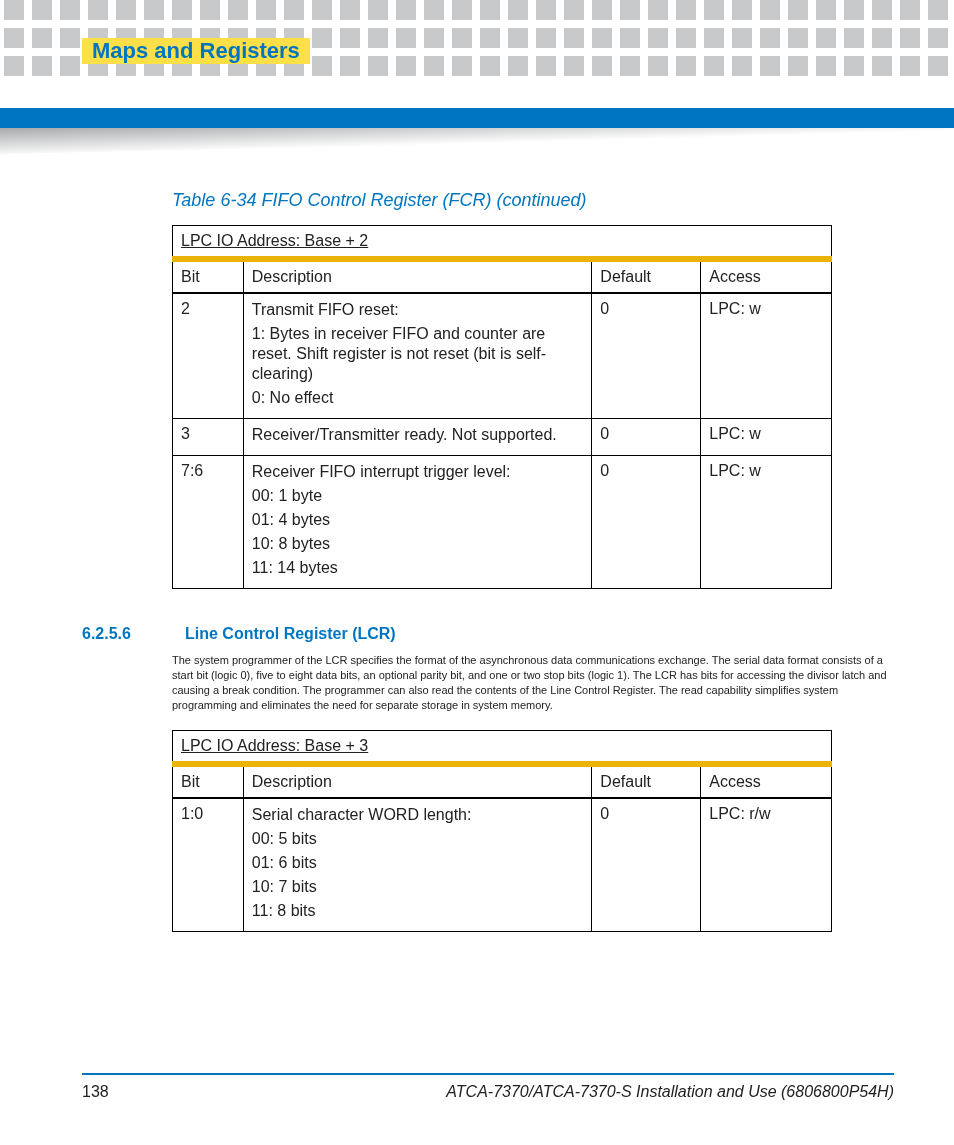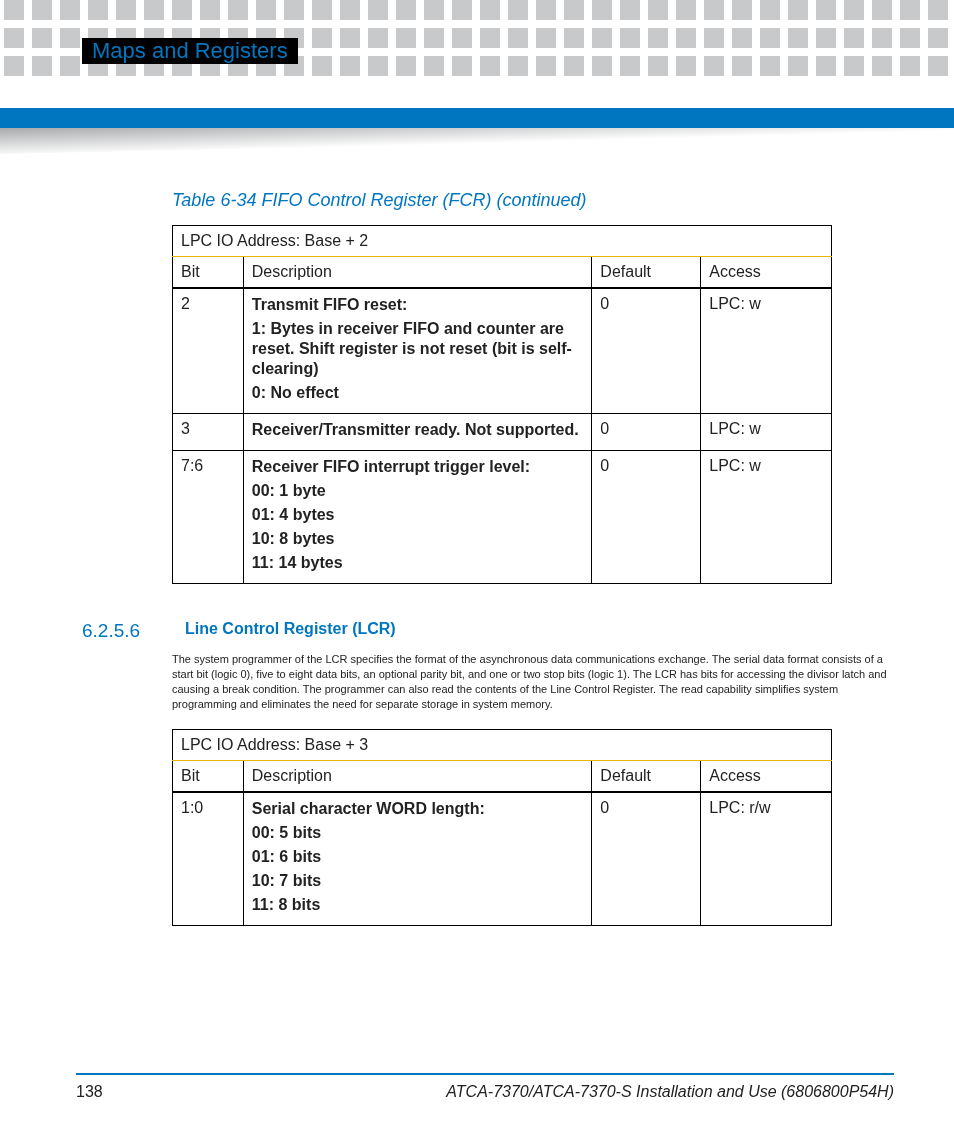--- a/index.html
+++ b/index.html
@@ -22,23 +22,23 @@
     display:grid;
     grid-template-columns: repeat(34, 20px);
     grid-auto-rows:20px;
     gap:8px;
     padding-left:4px;
     overflow:hidden;
   }
   .grid-squares span{ background:#c7c9cb; }
   .header-title{
     position:absolute; left:82px; top:38px;
-    font-size:22px; font-weight:400; color:#0076c0;
+    font-size:22px; font-weight:700; color:#0076c0;
     font-style:normal;
-    background:#000000; padding:0 10px;
+    background:#fde047; padding:0 10px;
   }
   .blue-bar{
     position:absolute; left:0; right:0; top:108px; height:20px;
     background:#0076c0;
   }
   .gray-wedge{
     position:absolute; left:0; right:0; top:128px; height:26px;
     background: linear-gradient(to bottom right, #a8aaac 0%, #ffffff 55%);
     clip-path: polygon(0 0, 100% 0, 100% 20%, 0 100%);
   }
@@ -50,38 +50,38 @@
     margin: 10px 0 14px 90px;
   }
   table.reg{
     border-collapse:collapse; width:660px; margin-left:90px;
     font-size:16px;
   }
   table.reg td, table.reg th{
     border:1px solid #000; padding:6px 8px; text-align:left;
     vertical-align:top; font-weight:normal;
   }
-  table.reg .addr td{ border-bottom:1px solid #eab308;}
+  table.reg .addr td{ border-bottom:6px solid #eab308;text-decoration:underline;}
   table.reg .hdr td{ border-bottom:2.5px solid #000;}
   table.reg col.c1{width:65px;}
   table.reg col.c2{width:320px;}
   table.reg col.c3{width:100px;}
   table.reg col.c4{width:120px;}
-  .desc p{ margin:0 0 4px 0; line-height:1.25;font-weight:bold;}
+  .desc p{ margin:0 0 4px 0; line-height:1.25;}
   .section{
     display:flex; gap:28px; margin:36px 0 10px 0;
   }
-  .section .num{ color:#0076c0; font-size:19px; font-weight:400; min-width:75px;}
+  .section .num{ color:#0076c0; font-size:16px; font-weight:700; min-width:75px;}
   .section .title{ color:#0076c0; font-size:16px; font-weight:700;}
   .bodytext{
     font-size:11px; line-height:1.35; margin:10px 0 18px 90px;
     width:720px;
   }
   .footer{
-    position:absolute; left:76px; right:60px; bottom:44px;
+    position:absolute; left:82px; right:60px; bottom:44px;
     border-top:2px solid #0076c0; padding-top:8px;
     display:flex; justify-content:space-between;
     font-size:16px; font-style:italic;
   }
   .footer .pg{ font-style:normal;}
 </style>
 </head>
 <body>
 <div class="page">
 

